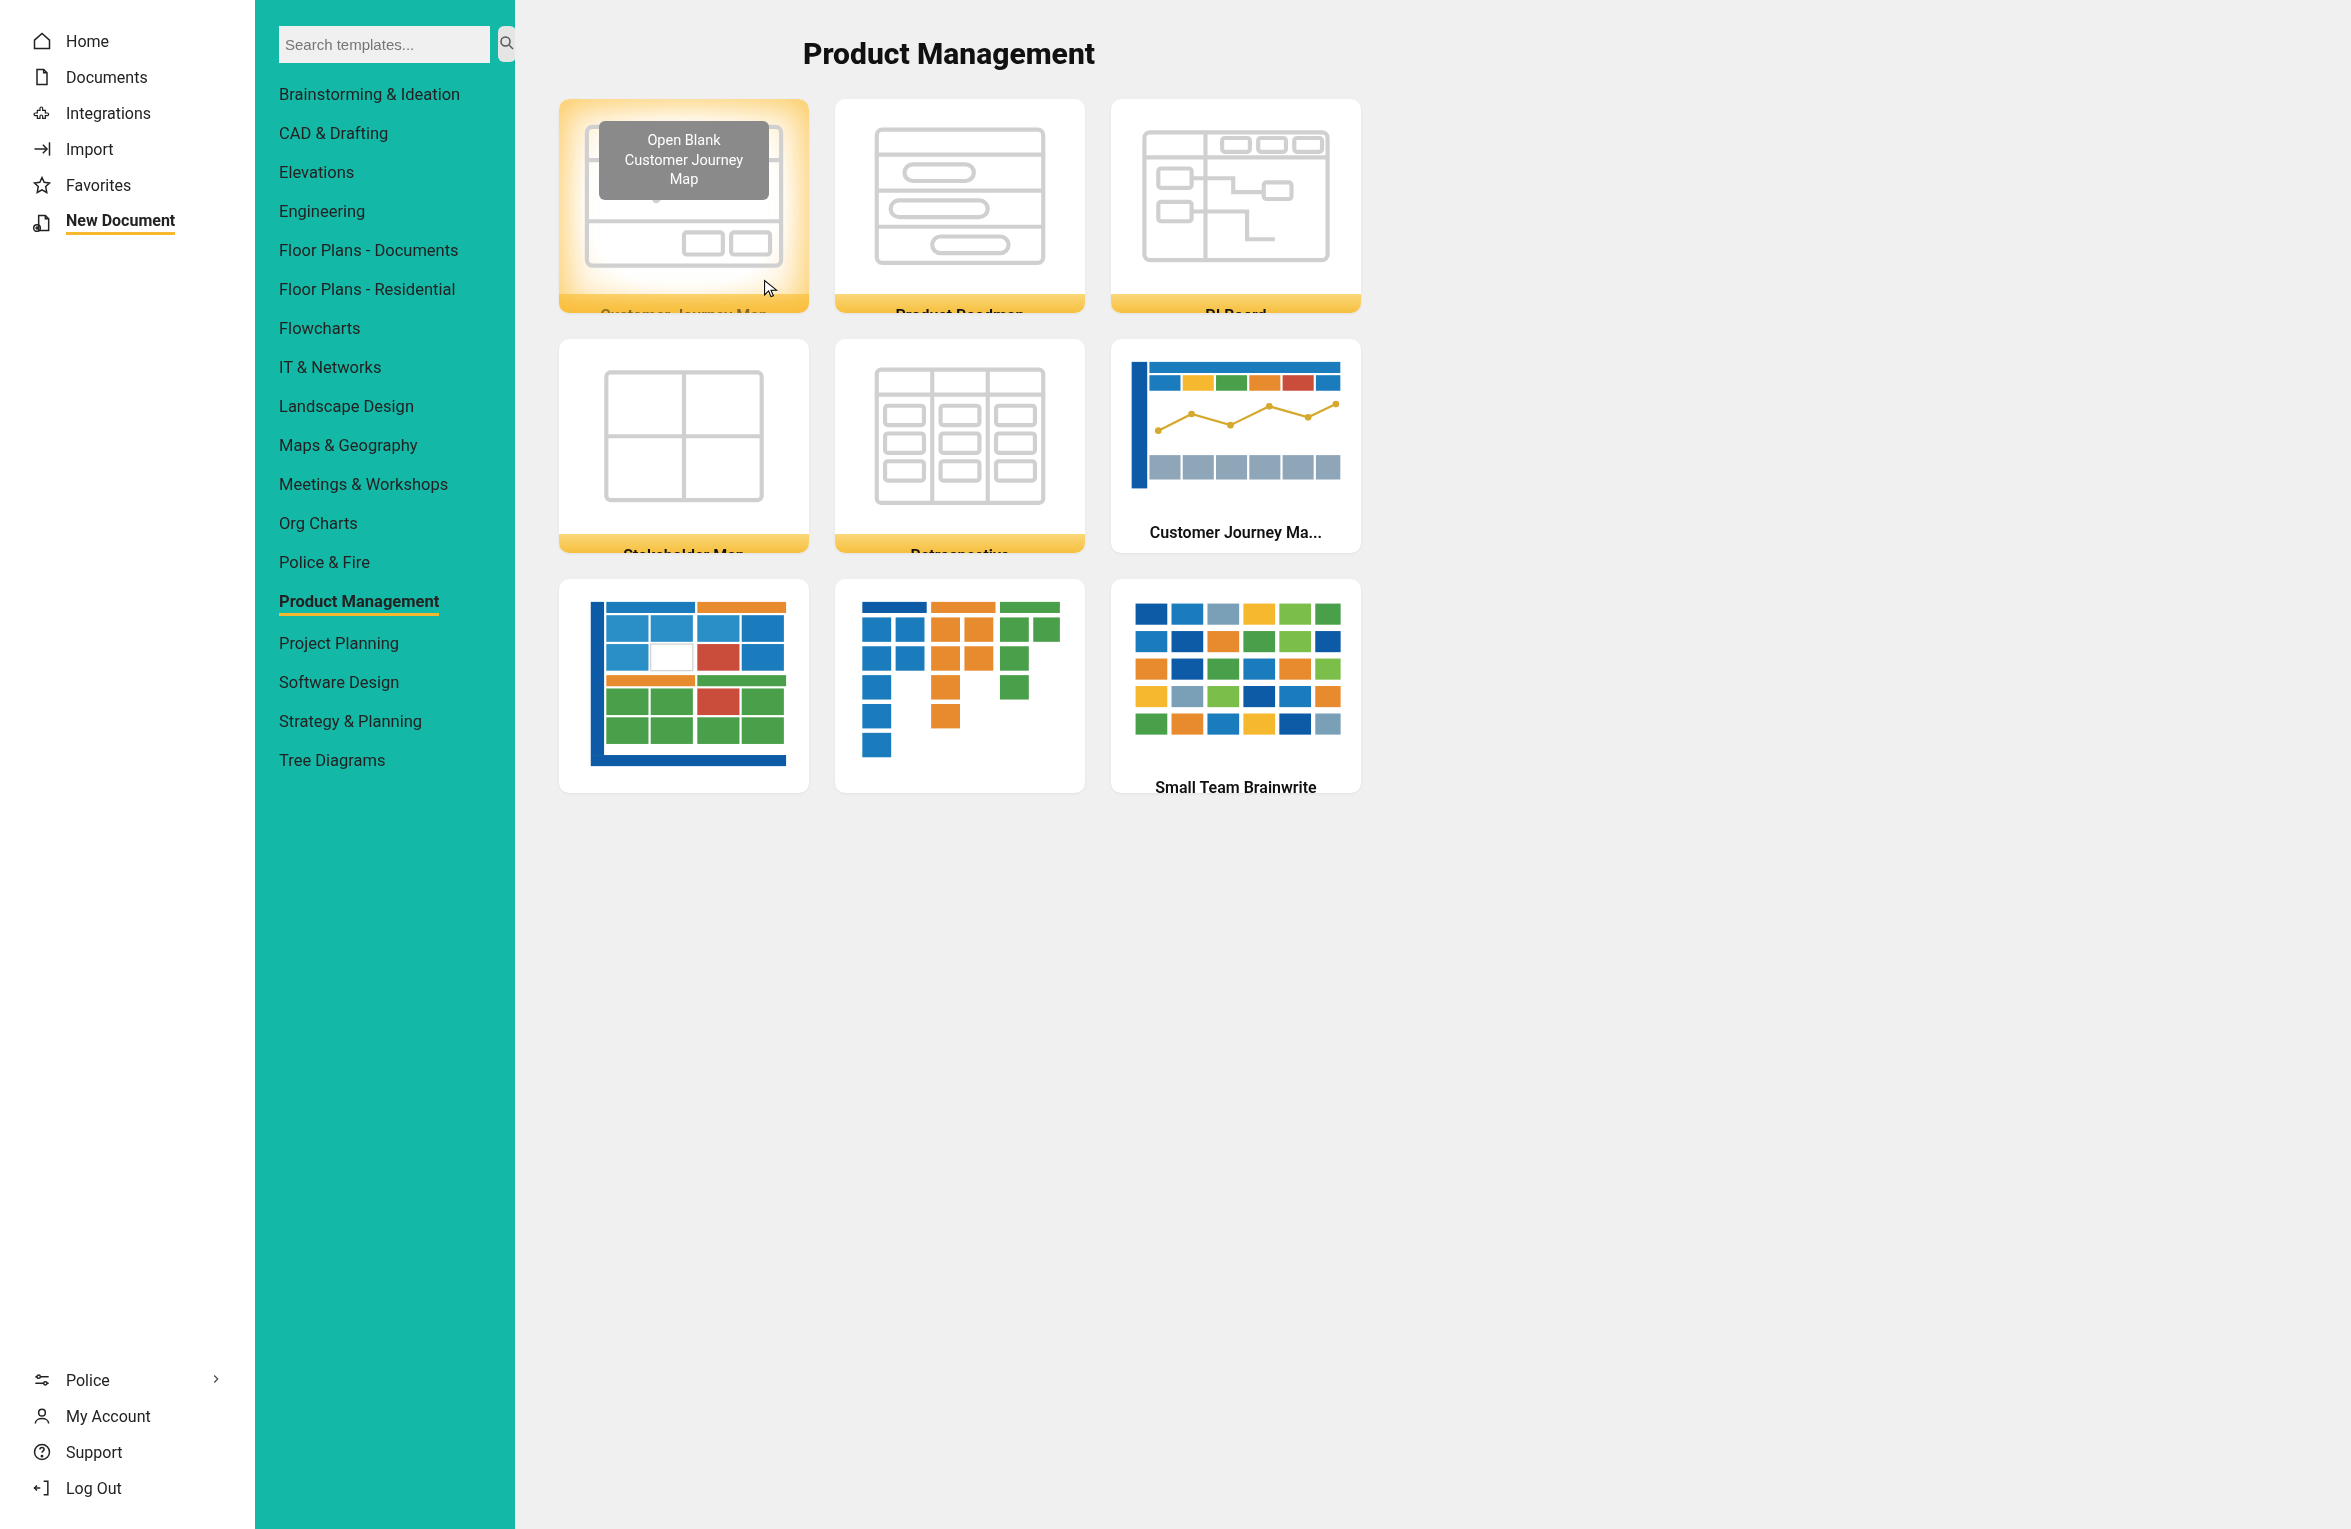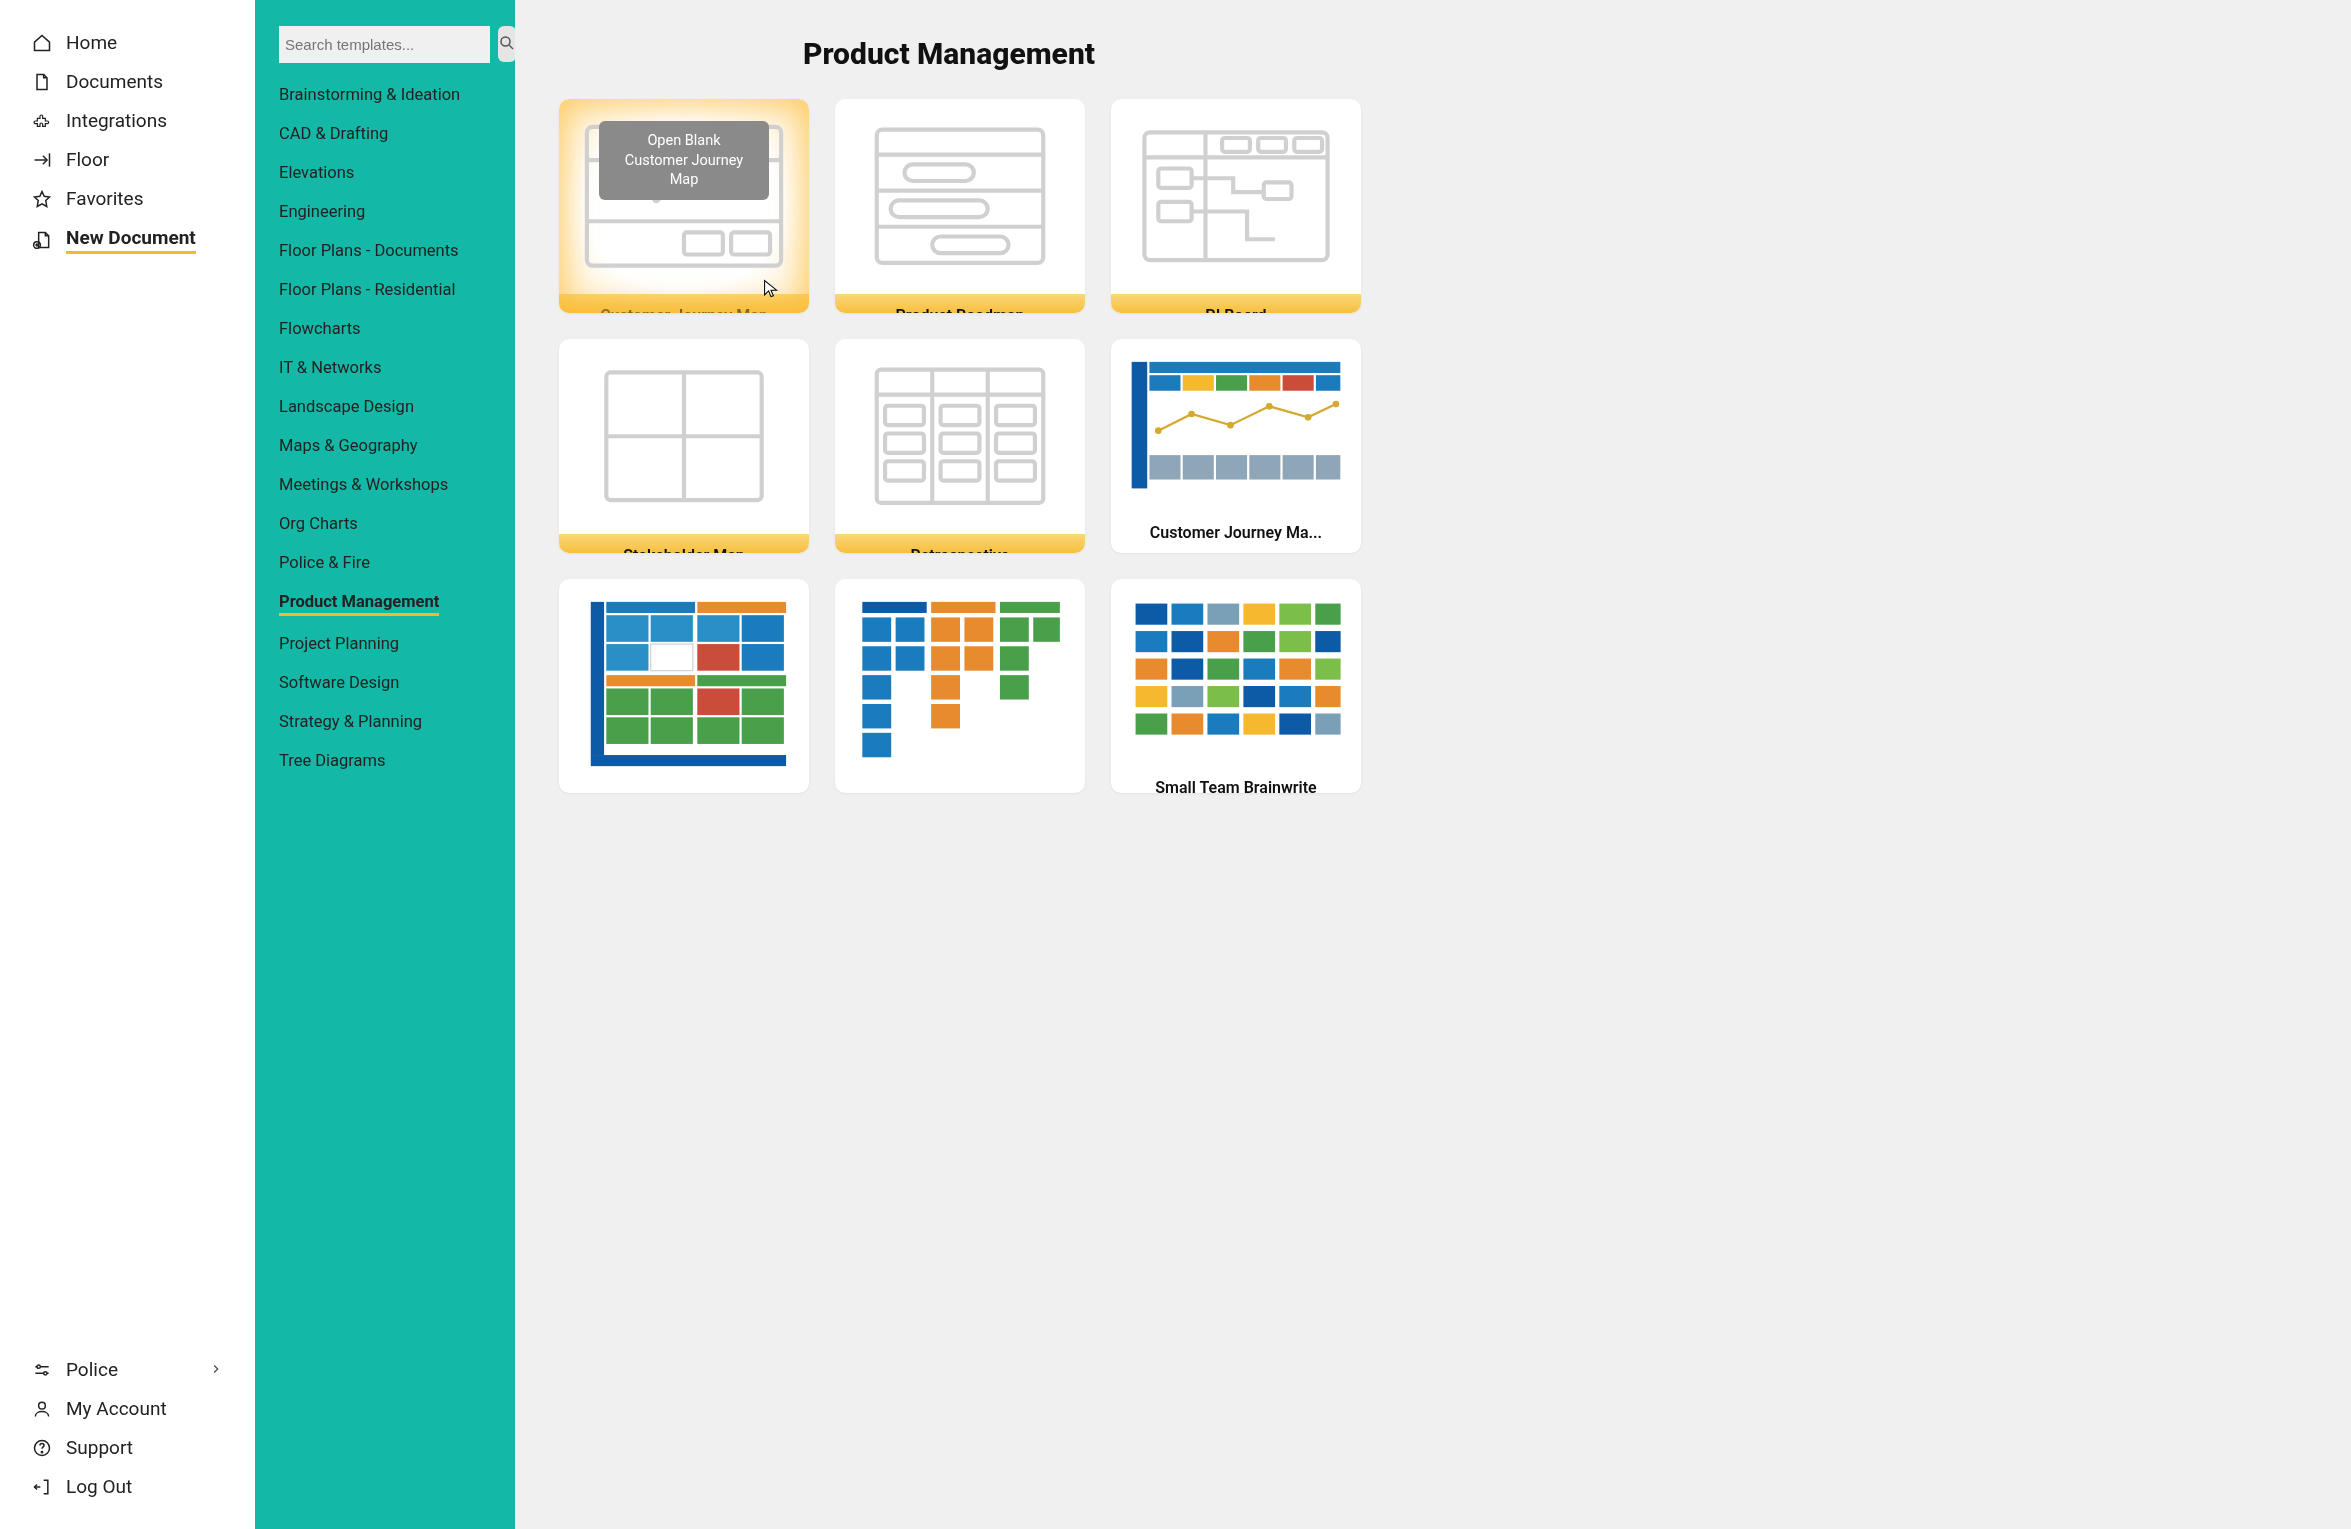--- a/index.html
+++ b/index.html
@@ -45,21 +45,21 @@
     padding: 0 18px;
     display: flex;
     flex-direction: column;
     gap: 2px;
   }
   .nav-item {
     display: flex;
     align-items: center;
     gap: 14px;
     padding: 7px 14px;
-    font-size: 19px;
+    font-size: 16px;
     color: #222;
     cursor: pointer;
     border-radius: 6px;
   }
   .nav-item .icon {
     width: 20px; height: 20px;
     display:flex; align-items:center; justify-content:center;
     color:#222;
   }
   .nav-item.active .label-wrap {
@@ -236,21 +236,21 @@
         <span class="label-wrap">Integrations</span>
       </div>
       <div class="nav-item">
         <span class="icon">
           <svg width="20" height="20" viewBox="0 0 24 24" fill="none" stroke="currentColor" stroke-width="1.8">
               <path d="M3 12h14"></path>
               <path d="M13 7l5 5-5 5"></path>
               <path d="M21 4v16"></path>
             </svg>
         </span>
-        <span class="label-wrap">Floor</span>
+        <span class="label-wrap">Import</span>
       </div>
       <div class="nav-item">
         <span class="icon">
           <svg width="20" height="20" viewBox="0 0 24 24" fill="none" stroke="currentColor" stroke-width="1.8">
               <path d="M12 3l2.6 5.8L21 9.7l-4.5 4.1L17.7 21 12 17.8 6.3 21l1.2-7.2L3 9.7l6.4-.9z"></path>
             </svg>
         </span>
         <span class="label-wrap">Favorites</span>
       </div>
       <div class="nav-item active">

